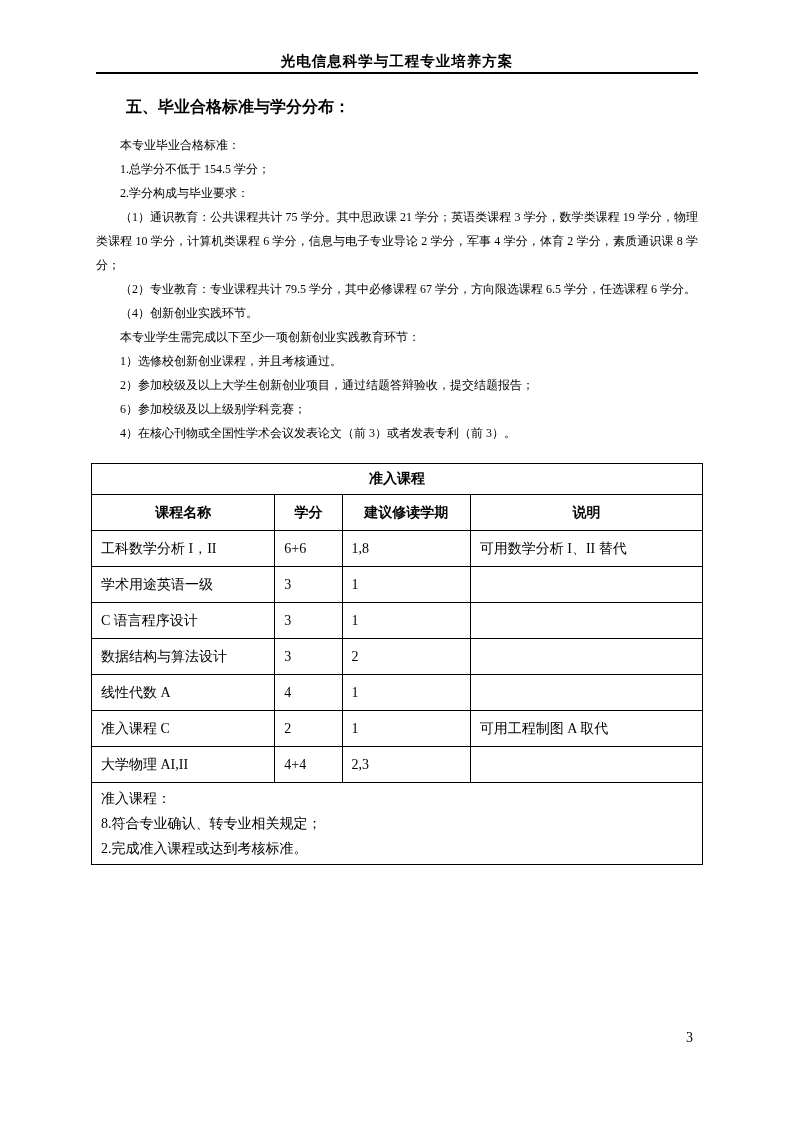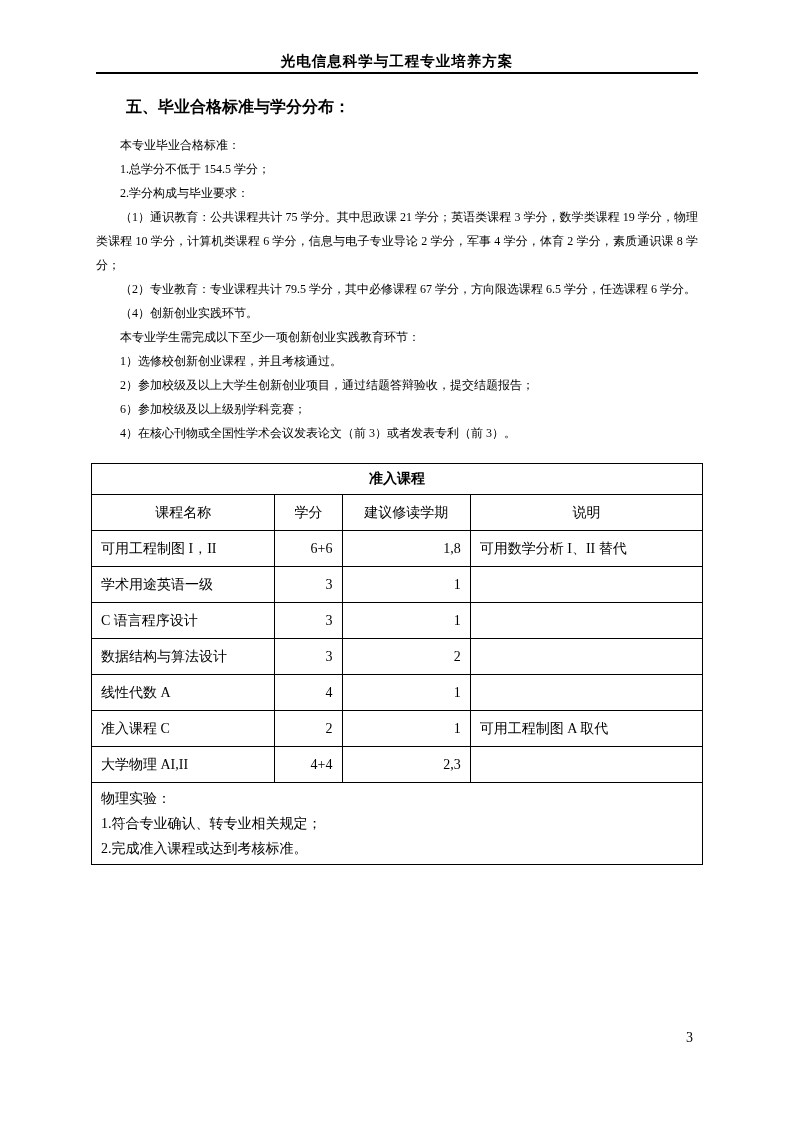--- a/index.html
+++ b/index.html
@@ -54,23 +54,23 @@
     vertical-align: middle;
     overflow: hidden;
   }
   .admission .t-title td {
     text-align: center;
     font-weight: bold;
     height: 24px;
   }
   .admission .t-head td {
     text-align: center;
-    font-weight: normal;
+    font-weight: bold;
   }
-  .cell-center { text-align: right; }
+  .cell-center { text-align: left; }
   .criteria-cell { padding: 7px 9px 9px 9px; height: auto; }
   .criteria-cell div { line-height: 25px; }
   .page-number {
     position: absolute;
     right: 100px;
     top: 1030px;
     font-size: 14px;
   }
 </style>
 </head>
@@ -109,21 +109,21 @@
       <tr class="t-title">
         <td colspan="4">准入课程</td>
       </tr>
       <tr class="t-head">
         <td>课程名称</td>
         <td>学分</td>
         <td>建议修读学期</td>
         <td>说明</td>
       </tr>
       <tr>
-        <td>可用工程制图 I，II</td>
+        <td>工科数学分析 I，II</td>
         <td class="cell-center">6+6</td>
         <td class="cell-center">1,8</td>
         <td>可用数学分析 I、II 替代</td>
       </tr>
       <tr>
         <td>学术用途英语一级</td>
         <td class="cell-center">3</td>
         <td class="cell-center">1</td>
         <td></td>
       </tr>
@@ -152,22 +152,22 @@
         <td>可用工程制图 A 取代</td>
       </tr>
       <tr>
         <td>大学物理 AI,II</td>
         <td class="cell-center">4+4</td>
         <td class="cell-center">2,3</td>
         <td></td>
       </tr>
       <tr>
         <td colspan="4" class="criteria-cell">
-          <div>物理实验：</div>
-          <div>1.符合专业确认、转专业相关规定；</div>
+          <div>准入课程：</div>
+          <div>8.符合专业确认、转专业相关规定；</div>
           <div>2.完成准入课程或达到考核标准。</div>
         </td>
       </tr>
     </tbody>
   </table>
 
   <div class="page-number">3</div>
 
 </div>
 

